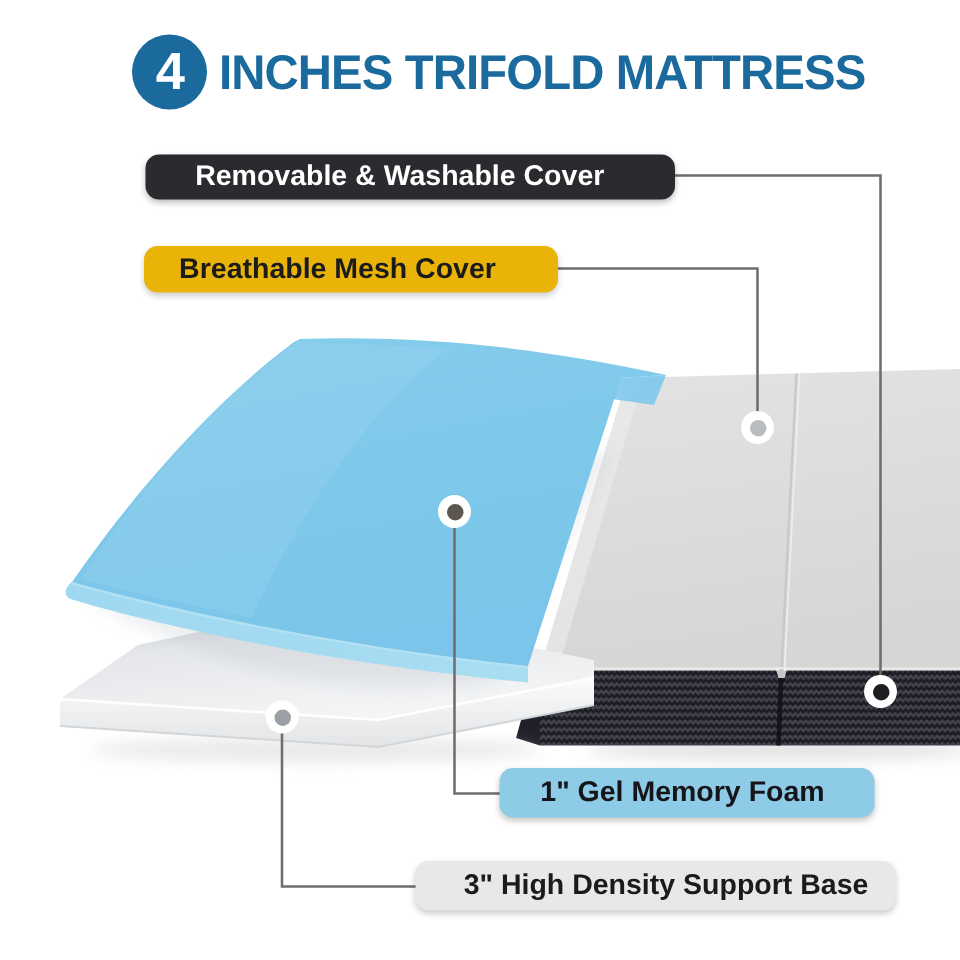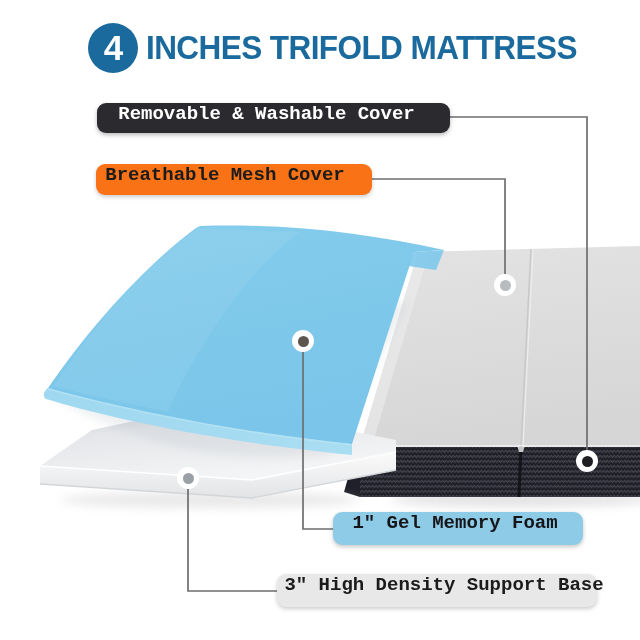--- a/index.html
+++ b/index.html
@@ -71,34 +71,33 @@
   #art {
     position: absolute;
     left: 0; top: 0;
     width: 640px; height: 640px;
   }
 
   
   .pill {
     position: absolute;
     display: flex;
-    align-items: flex-start;
+    align-items: center;
     border-radius: 9px;
     font-weight: bold;
     white-space: nowrap;
     box-sizing: border-box;
-    font-family: Liberation Mono, monospace;
   }
   .pill-dark {
     background: #2b2b2f;
     color: #ffffff;
     box-shadow: 0 2px 4px rgba(0,0,0,0.28);
   }
   .pill-light {
-    background: #f97316;
+    background: #eab308;
     color: #1b1b1b;
     box-shadow: 0 2px 4px rgba(0,0,0,0.20);
   }
   .pill-blue {
     background: #8dcbe6;
     color: #16161a;
     box-shadow: 0 2px 4px rgba(0,0,0,0.22);
   }
   .pill-gray {
     background: #e8e8e8;

